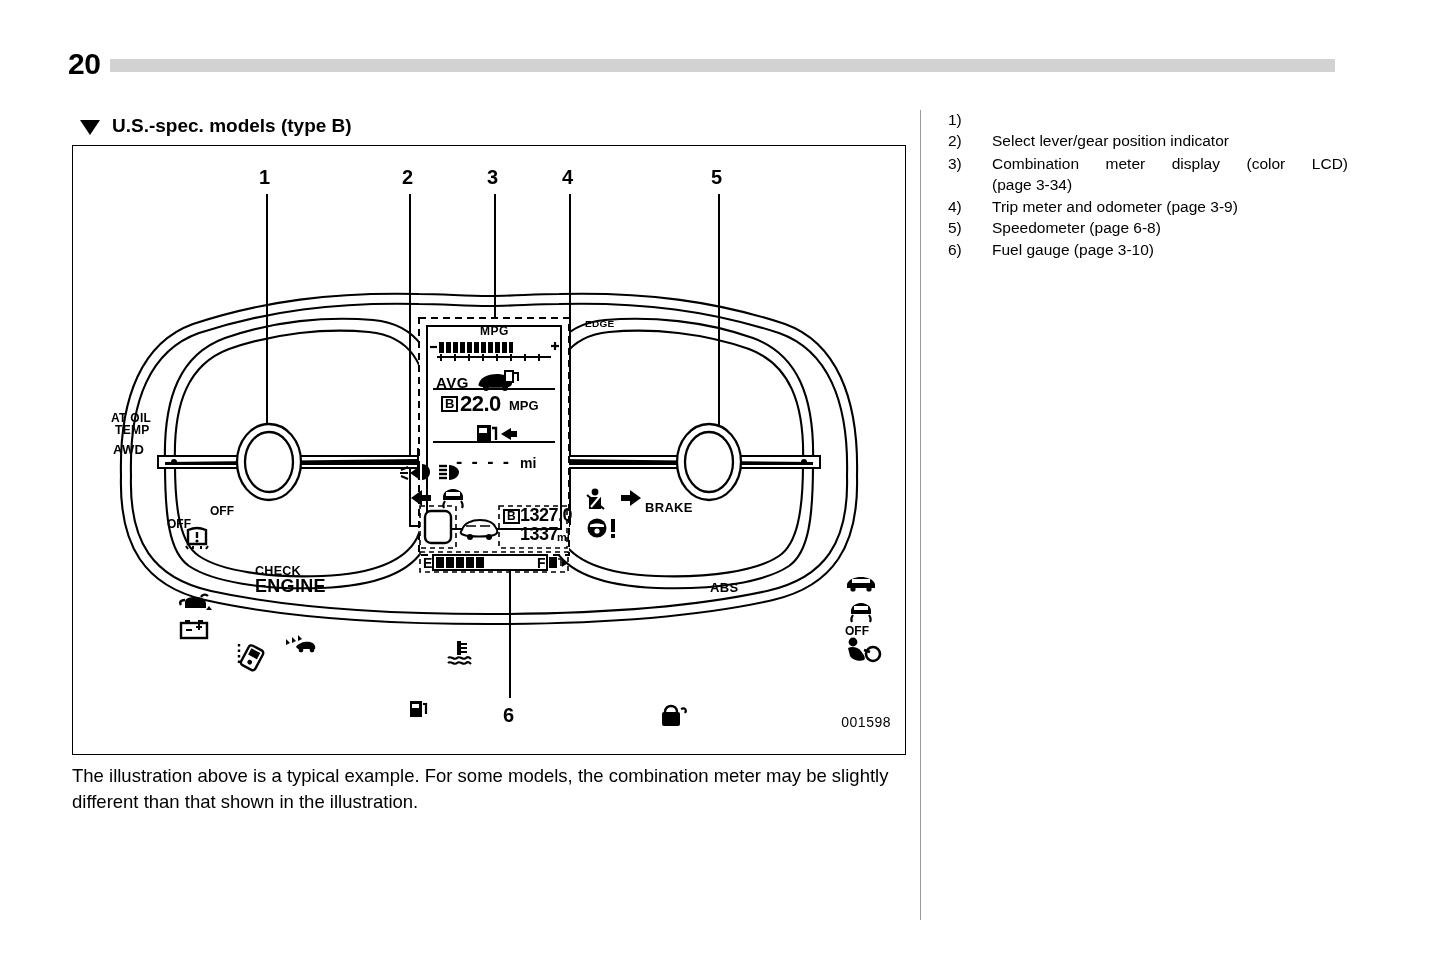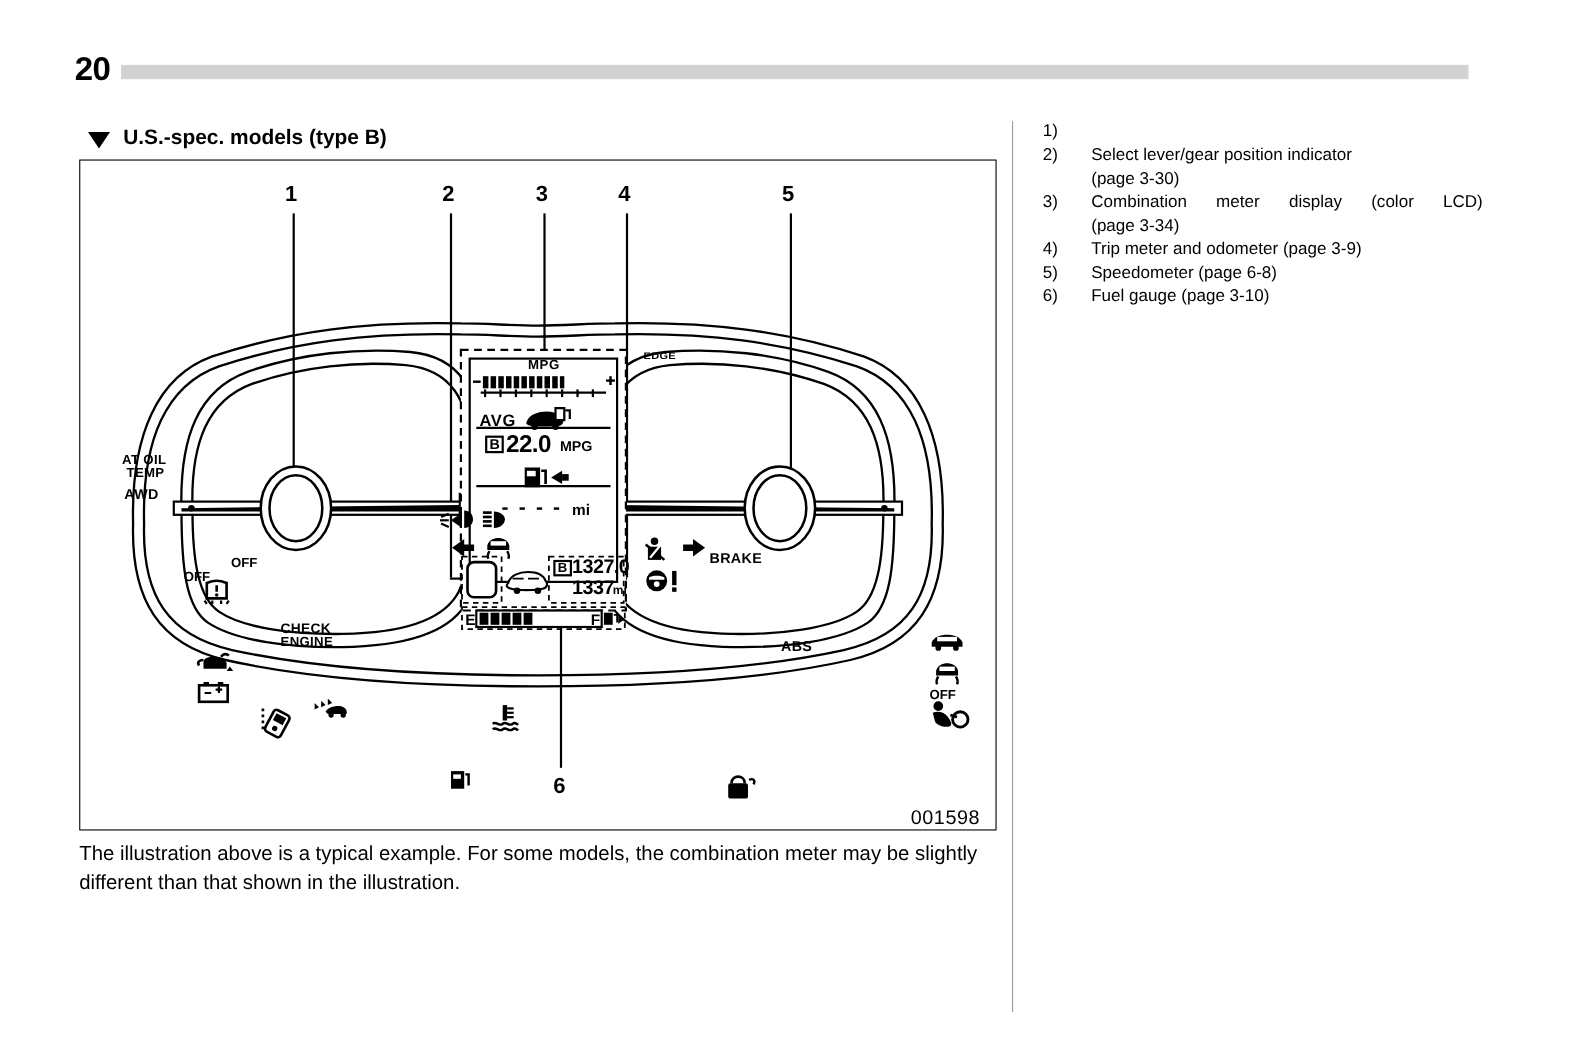--- a/index.html
+++ b/index.html
@@ -35,21 +35,21 @@
     border-top:15px solid #000;margin-top:3px;
   }
   .section-title{font-size:19px;font-weight:bold;}
 
   
   .figure{
     position:absolute;left:72px;top:145px;width:832px;height:608px;
     border:1.5px solid #000;background:#fff;
   }
   .fig-id{
-    position:absolute;right:14px;bottom:0;font-size:18px;letter-spacing:0.5px;
+    position:absolute;right:14px;bottom:24px;font-size:14px;letter-spacing:0.5px;
   }
 
   
   .callout{position:absolute;font-size:20px;font-weight:bold;}
   .lead{position:absolute;background:#000;}
   .lead-v{width:1.6px;}
   .lead-h{height:1.6px;}
 
   
   .caption{
@@ -426,21 +426,21 @@
 
     <div class="lcd-txt" style="left:350px;top:409px;font-size:14px;">E</div>
     <div class="lcd-txt" style="left:464px;top:409px;font-size:14px;">F</div>
 
     <div class="lcd-txt" style="left:38px;top:265px;font-size:12px;letter-spacing:0.3px;">AT OIL</div>
     <div class="lcd-txt" style="left:42px;top:277px;font-size:12px;letter-spacing:0.3px;">TEMP</div>
     <div class="lcd-txt" style="left:40px;top:296px;font-size:13px;letter-spacing:0.3px;">AWD</div>
     <div class="lcd-txt" style="left:94px;top:371px;font-size:12px;">OFF</div>
     <div class="lcd-txt" style="left:137px;top:358px;font-size:12px;">OFF</div>
     <div class="lcd-txt" style="left:182px;top:418px;font-size:12.5px;letter-spacing:0.3px;">CHECK</div>
-    <div class="lcd-txt" style="left:182px;top:430px;font-size:12px;letter-spacing:0.3px;">ENGINE</div>
+    <div class="lcd-txt" style="left:182px;top:430px;font-size:18px;letter-spacing:0.3px;">ENGINE</div>
 
     <div class="lcd-txt" style="left:512px;top:173px;font-size:10px;letter-spacing:0.3px;transform:scaleY(0.85);">EDGE</div>
 
     <div class="lcd-txt" style="left:772px;top:478px;font-size:12px;">OFF</div>
     <div class="lcd-txt" style="left:572px;top:354px;font-size:13px;letter-spacing:0.3px;">BRAKE</div>
     <div class="lcd-txt" style="left:637px;top:434px;font-size:13px;letter-spacing:0.3px;">ABS</div>
 
     <div class="fig-id">001598</div>
   </div>
 
@@ -449,21 +449,20 @@
   <div class="legend">
     <div class="legend-row">
       <div class="legend-num">1)</div>
     </div>
     <div class="legend-row">
       <div class="legend-num">2)</div>
       <div class="legend-txt">Select lever/gear position indicator</div>
     </div>
     <div class="legend-row">
       <div class="legend-num"></div>
-      <div class="legend-txt">(page 3-30)</div>
     </div>
     <div class="legend-row">
       <div class="legend-num">3)</div>
       <div class="legend-txt justify">Combination meter display (color LCD)</div>
     </div>
     <div class="legend-row">
       <div class="legend-num"></div>
       <div class="legend-txt">(page 3-34)</div>
     </div>
     <div class="legend-row">

